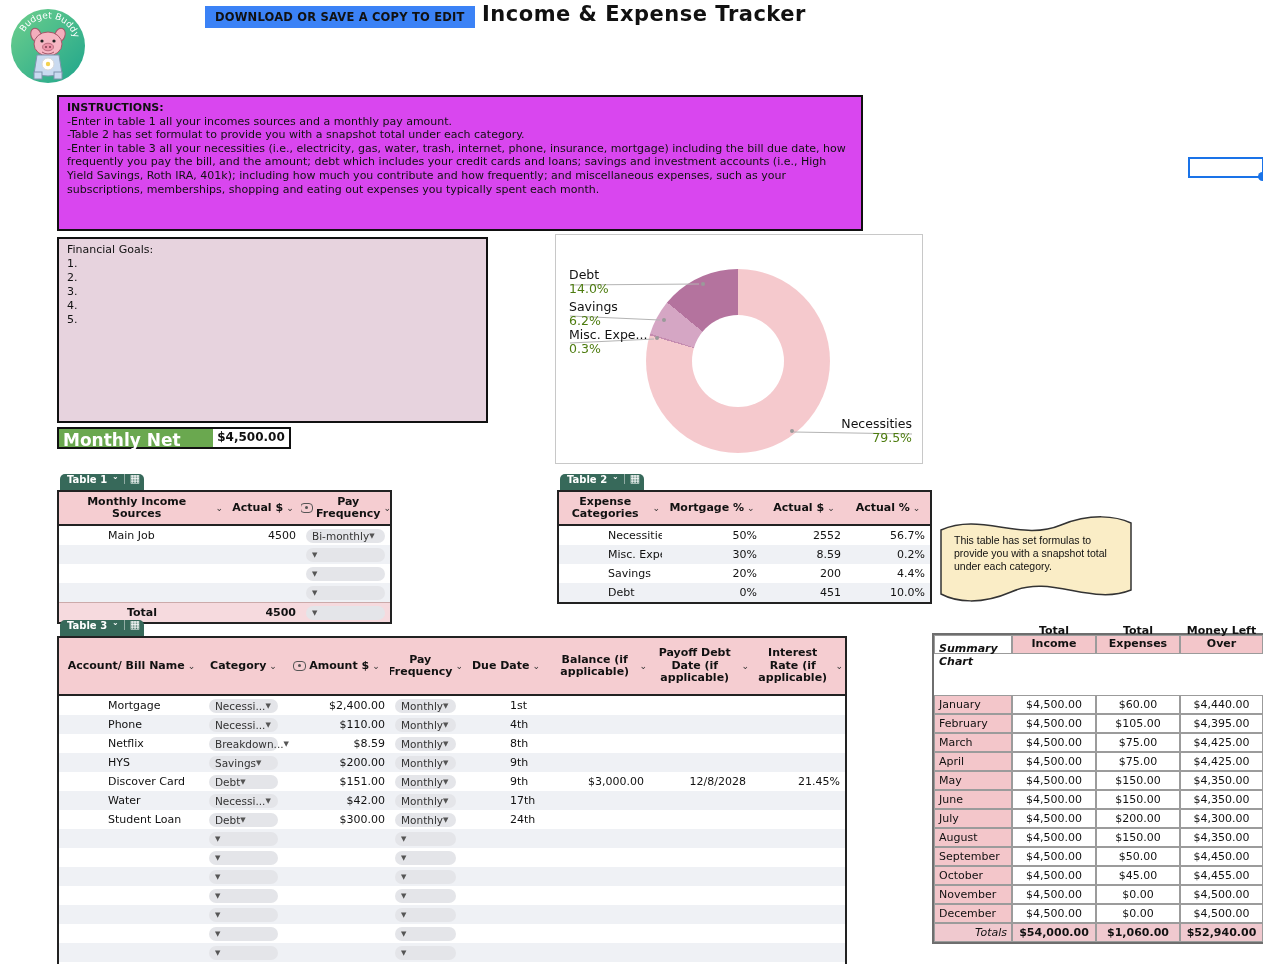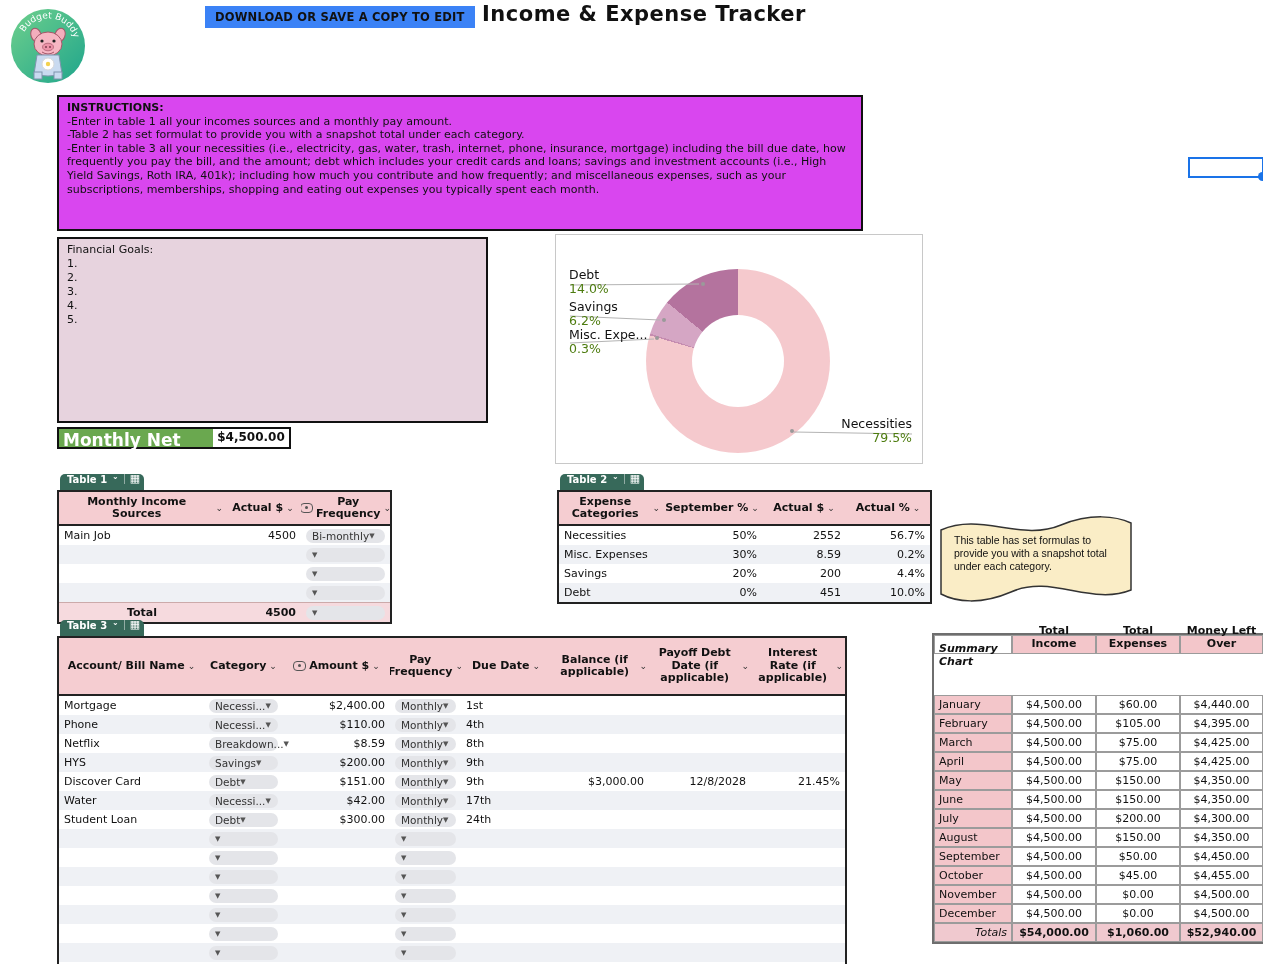--- a/index.html
+++ b/index.html
@@ -54,21 +54,21 @@
   .chip .sep{width:1px;height:10px;background:rgba(255,255,255,.45);}
   .chip .grid-ic{font-size:11px;line-height:10px;}
 
   
   .ptable{border:2px solid #222;background:#fff;}
   .thead{background:#f5cdd1;border-bottom:2px solid #222;font-weight:bold;font-size:11px;
          line-height:12.5px;}
   .trow{display:grid;align-items:center;font-size:11px;height:19px;}
   .trow.band{background:#eff1f5;}
   .cell{padding:0 5px;overflow:hidden;white-space:nowrap;}
-  .left{text-align:left;} .right{text-align:right;} .center{text-align:center;}
+  .left{text-align:left;margin-left:44px;} .right{text-align:right;} .center{text-align:center;}
   .hcell{display:flex;align-items:center;justify-content:center;text-align:center;
          padding:0 2px;overflow:hidden;}
   .hchev{font-size:9px;color:#333;margin-left:3px;font-weight:normal;}
   .dd{background:#e4e5e9;border-radius:9px;height:14px;display:flex;align-items:center;
       padding:0 6px;font-size:10.5px;color:#333;width:100%;
       box-sizing:border-box;}
   .dd .arr{font-size:7px;color:#555;}
   .eye-ic{display:inline-block;width:11px;height:8px;border:1px solid #555;border-radius:4px;
           position:relative;margin-right:3px;flex:none;}
   .eye-ic::after{content:"";position:absolute;left:3.5px;top:2px;width:3px;height:3px;
@@ -299,21 +299,21 @@
     <span class="sep"></span>
     <span class="grid-ic">▦</span>
   </div>
   <div id="t2" class="abs ptable">
     <div class="thead">
       <div class="hcell">
           <span>Expense Categories</span>
           <span class="hchev">⌄</span>
         </div>
       <div class="hcell">
-          <span>September %</span>
+          <span>Mortgage %</span>
           <span class="hchev">⌄</span>
         </div>
       <div class="hcell">
           <span>Actual $</span>
           <span class="hchev">⌄</span>
         </div>
       <div class="hcell">
           <span>Actual %</span>
           <span class="hchev">⌄</span>
         </div>

